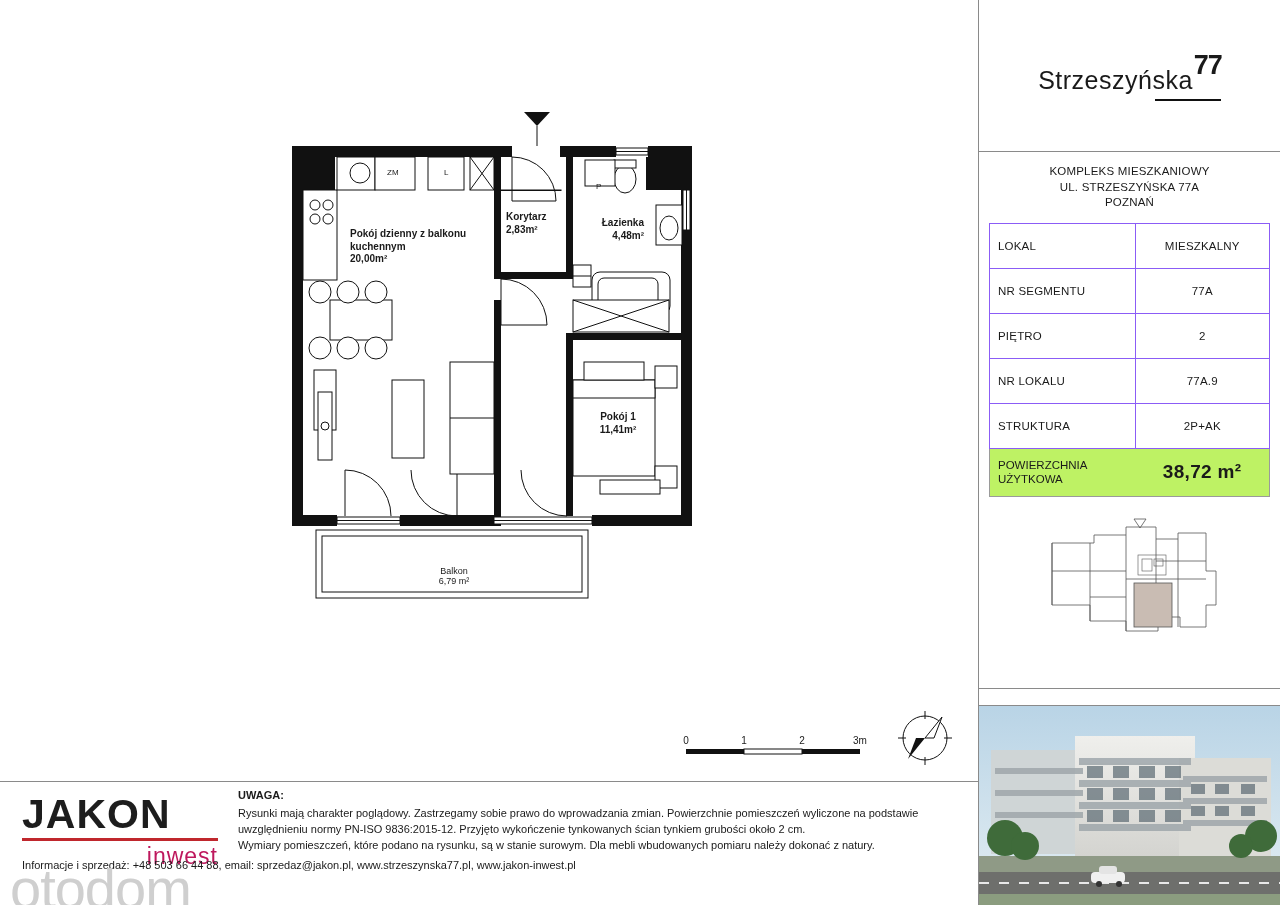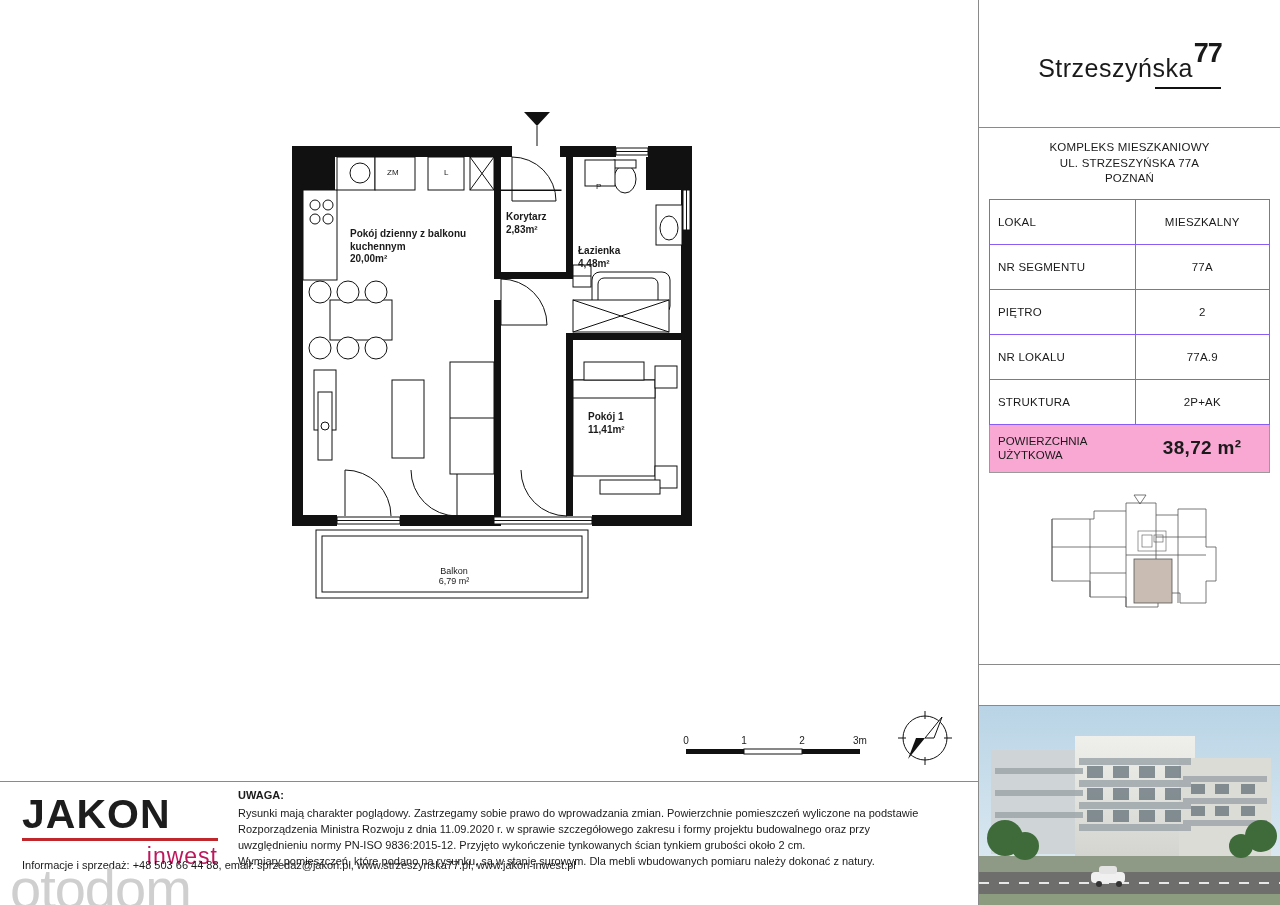--- a/index.html
+++ b/index.html
@@ -12,21 +12,21 @@
     position:relative;
     overflow:hidden;
   }
 
   
   #right-panel {
     position:absolute; top:0; right:0; width:302px; height:905px;
     border-left:1px solid #8a8a8a;
   }
   #brand-block {
-    height:128px; border-bottom:1px solid #8a8a8a;
+    height:152px; border-bottom:1px solid #8a8a8a;
     display:flex; align-items:center; justify-content:center;
   }
   #brand-logo {
     font-size:25px; letter-spacing:0.5px; font-weight:400; color:#1a1a1a;
     white-space:nowrap; position:relative;
   }
   #brand-logo .num {
     font-size:27px; font-weight:700; vertical-align:super;
     position:relative; top:-6px; left:1px; letter-spacing:-1px;
   }
@@ -43,21 +43,21 @@
     width:calc(100% - 20px); margin:2px 10px 0; border-collapse:collapse;
     font-size:11.5px;
   }
   table.spec td {
     border:1px solid #8b5cf6; padding:16px 8px; height:22px;
   }
   table.spec td.k { width:52%; letter-spacing:0.2px; }
   table.spec td.v { text-align:center; letter-spacing:0.2px; }
 
   #area-row {
-    margin:0 10px; background:#f9a8d4; border:1px solid #9a9a9a; border-top:none;
+    margin:0 10px; background:#bef264; border:1px solid #9a9a9a; border-top:none;
     display:flex; align-items:center; height:48px;
   }
   #area-label { width:52%; padding-left:8px; font-size:11.5px; line-height:1.25; }
   #area-value { flex:1; text-align:center; font-size:19px; font-weight:700; letter-spacing:0.3px;}
 
   #key-plan {
     border-bottom:1px solid #8a8a8a; height:192px; position:relative;
   }
   #key-plan svg { position:absolute; left:50%; top:12px; transform:translateX(-50%); }
 
@@ -255,25 +255,25 @@
 
   
   <div class="room-label" style="left:350px; top:228px; width:120px;">
     <span>Pokój dzienny z balkonu kuchennym</span><br>
     <span class="area">20,00m²</span>
   </div>
   <div class="room-label" style="left:506px; top:211px; width:60px; text-align:left;">
     <span>Korytarz</span><br>
     <span class="area">2,83m²</span>
   </div>
-  <div class="room-label" style="left:578px; top:217px; width:66px; text-align:left;margin-top:28px;">
+  <div class="room-label" style="left:578px; top:217px; width:66px; text-align:right;">
     <span>Łazienka</span><br>
     <span class="area">4,48m²</span>
   </div>
-  <div class="room-label" style="left:588px; top:411px; width:60px; text-align:left;">
+  <div class="room-label" style="left:588px; top:411px; width:60px; text-align:center;">
     <span>Pokój 1</span><br>
     <span class="area">11,41m²</span>
   </div>
   <div class="bal-lbl" style="left:396px; top:554px; width:116px;margin-top:12px;">
     <span>Balkon</span><br>
     <span>6,79  m²</span>
   </div>
 
   
   <div class="small-lbl" style="left:387px; top:168px;">ZM</div>
@@ -307,21 +307,20 @@
 
 <div id="footer">
   <div id="jakon">
     <div class="word">JAKON</div>
     <div class="rule"></div>
     <div class="sub">inwest</div>
   </div>
   <div id="notice">
     <div class="hdr">UWAGA:</div>
     <div>Rysunki mają charakter poglądowy. Zastrzegamy sobie prawo do wprowadzania zmian. Powierzchnie pomieszczeń wyliczone na podstawie</div>
-    <div>Rozporządzenia Ministra Rozwoju z dnia 11.09.2020 r. w sprawie szczegółowego zakresu i formy projektu budowalnego oraz przy</div>
     <div>uwzględnieniu normy PN-ISO 9836:2015-12. Przyjęto wykończenie tynkowanych ścian tynkiem grubości około 2 cm.</div>
     <div>Wymiary pomieszczeń, które podano na rysunku, są w stanie surowym. Dla mebli wbudowanych pomiaru należy dokonać z natury.</div>
   </div>
 </div>
 <div id="contact">Informacje i sprzedaż: +48 503 66 44 88, email: sprzedaz@jakon.pl, www.strzeszynska77.pl, www.jakon-inwest.pl</div>
 
 <div id="watermark">otodom</div>
 
 <div id="right-panel">
 

